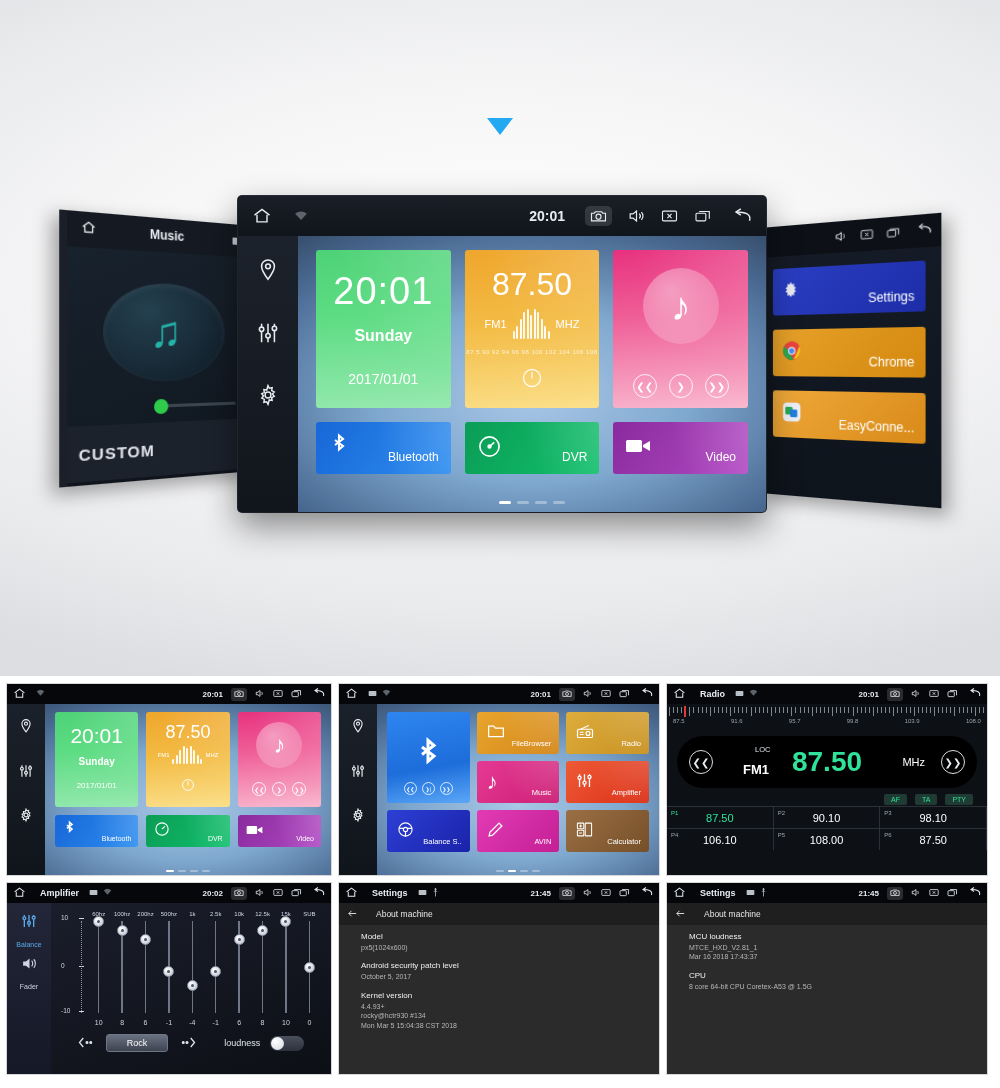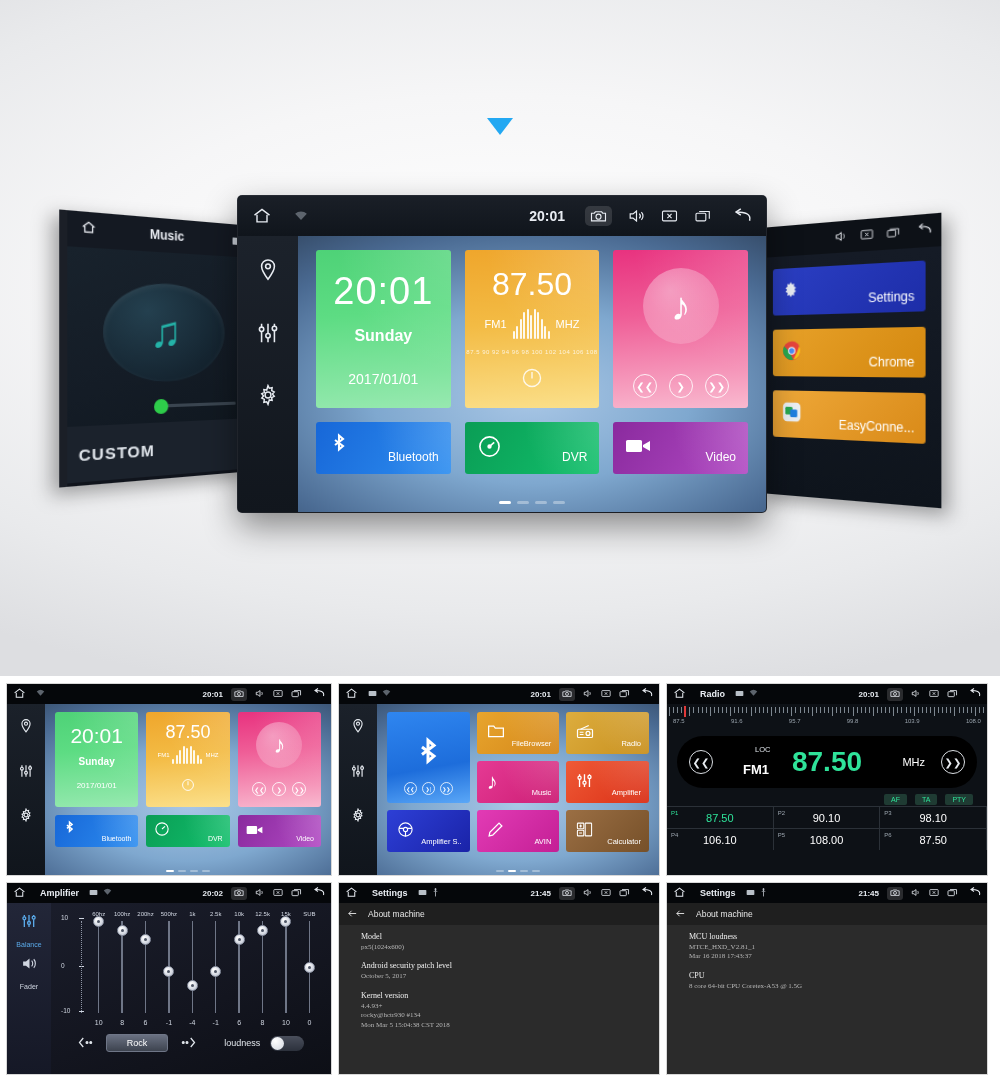--- a/index.html
+++ b/index.html
@@ -228,23 +228,23 @@
   .eq-foot { display:flex; align-items:center; justify-content:center; gap:10px; margin-top:8px; color:#dfe4ea;}
   .preset-box { border:1px solid #6f7687; border-radius:3px; background:linear-gradient(180deg,#6a7182,#3d434f);
     color:#fff; font-size:9px; padding:3px 20px;}
   .loud { font-size:9px; color:#dfe4ea; margin-left:18px;}
   .toggle { width:34px;height:15px;border-radius:8px;background:linear-gradient(180deg,#4a4f5c,#2c313c); position:relative;}
   .toggle i { position:absolute; left:1px; top:1px; width:13px;height:13px;border-radius:50%;
     background:radial-gradient(circle at 35% 30%,#fff,#d2d7e0);}
 
   
   .set-body { height:173px; background:#2b2b2b; }
-  .set-sub { height:22px; background:#1f1f1f; display:flex; align-items:center; gap:10px; padding:0 8px; color:#e6e6e6; font-size:8.5px;}
+  .set-sub { height:22px; background:#1f1f1f; display:flex; align-items:center; gap:18px; padding:0 8px; color:#e6e6e6; font-size:8.5px;}
   .set-list { padding:7px 10px 0 22px; }
-  .set-item { margin-bottom:9px;font-family:Liberation Serif, serif; }
+  .set-item { margin-bottom:9px; }
   .set-k { color:#efefef; font-size:8px; }
   .set-v { color:#b6b6b6; font-size:7px; margin-top:2px; line-height:1.35;}
 </style>
 </head>
 <body>
 
 <div class="page">
 
   <div class="hero">
     <div class="tri"></div>
@@ -761,21 +761,21 @@
                     </svg></span>
                 <span class="lbl">Amplifier</span>
               </div>
               <div class="ag-sm" style="background:linear-gradient(135deg,#2d3fd6,#1a23a8)">
                 <span>
                   <svg width="17" height="17" viewBox="0 0 24 24" fill="none" stroke="#fff" stroke-width="1.6">
                       <circle cx="12" cy="12" r="9.3"></circle>
                       <circle cx="12" cy="12" r="3"></circle>
                       <path d="M12 15v7M3 10.5h6M15 10.5h6"></path>
                     </svg></span>
-                <span class="lbl">Amplifier S..</span>
+                <span class="lbl">Balance S..</span>
               </div>
               <div class="ag-sm" style="background:linear-gradient(135deg,#e23bb5,#c41f95)">
                 <span>
                   <svg width="17" height="17" viewBox="0 0 24 24" fill="none" stroke="#fff" stroke-width="1.8">
                       <path d="M17 3l4 4L8 20l-5 1 1-5z"></path>
                     </svg></span>
                 <span class="lbl">AVIN</span>
               </div>
               <div class="ag-sm" style="background:linear-gradient(135deg,#9b6f44,#765029)">
                 <span>

